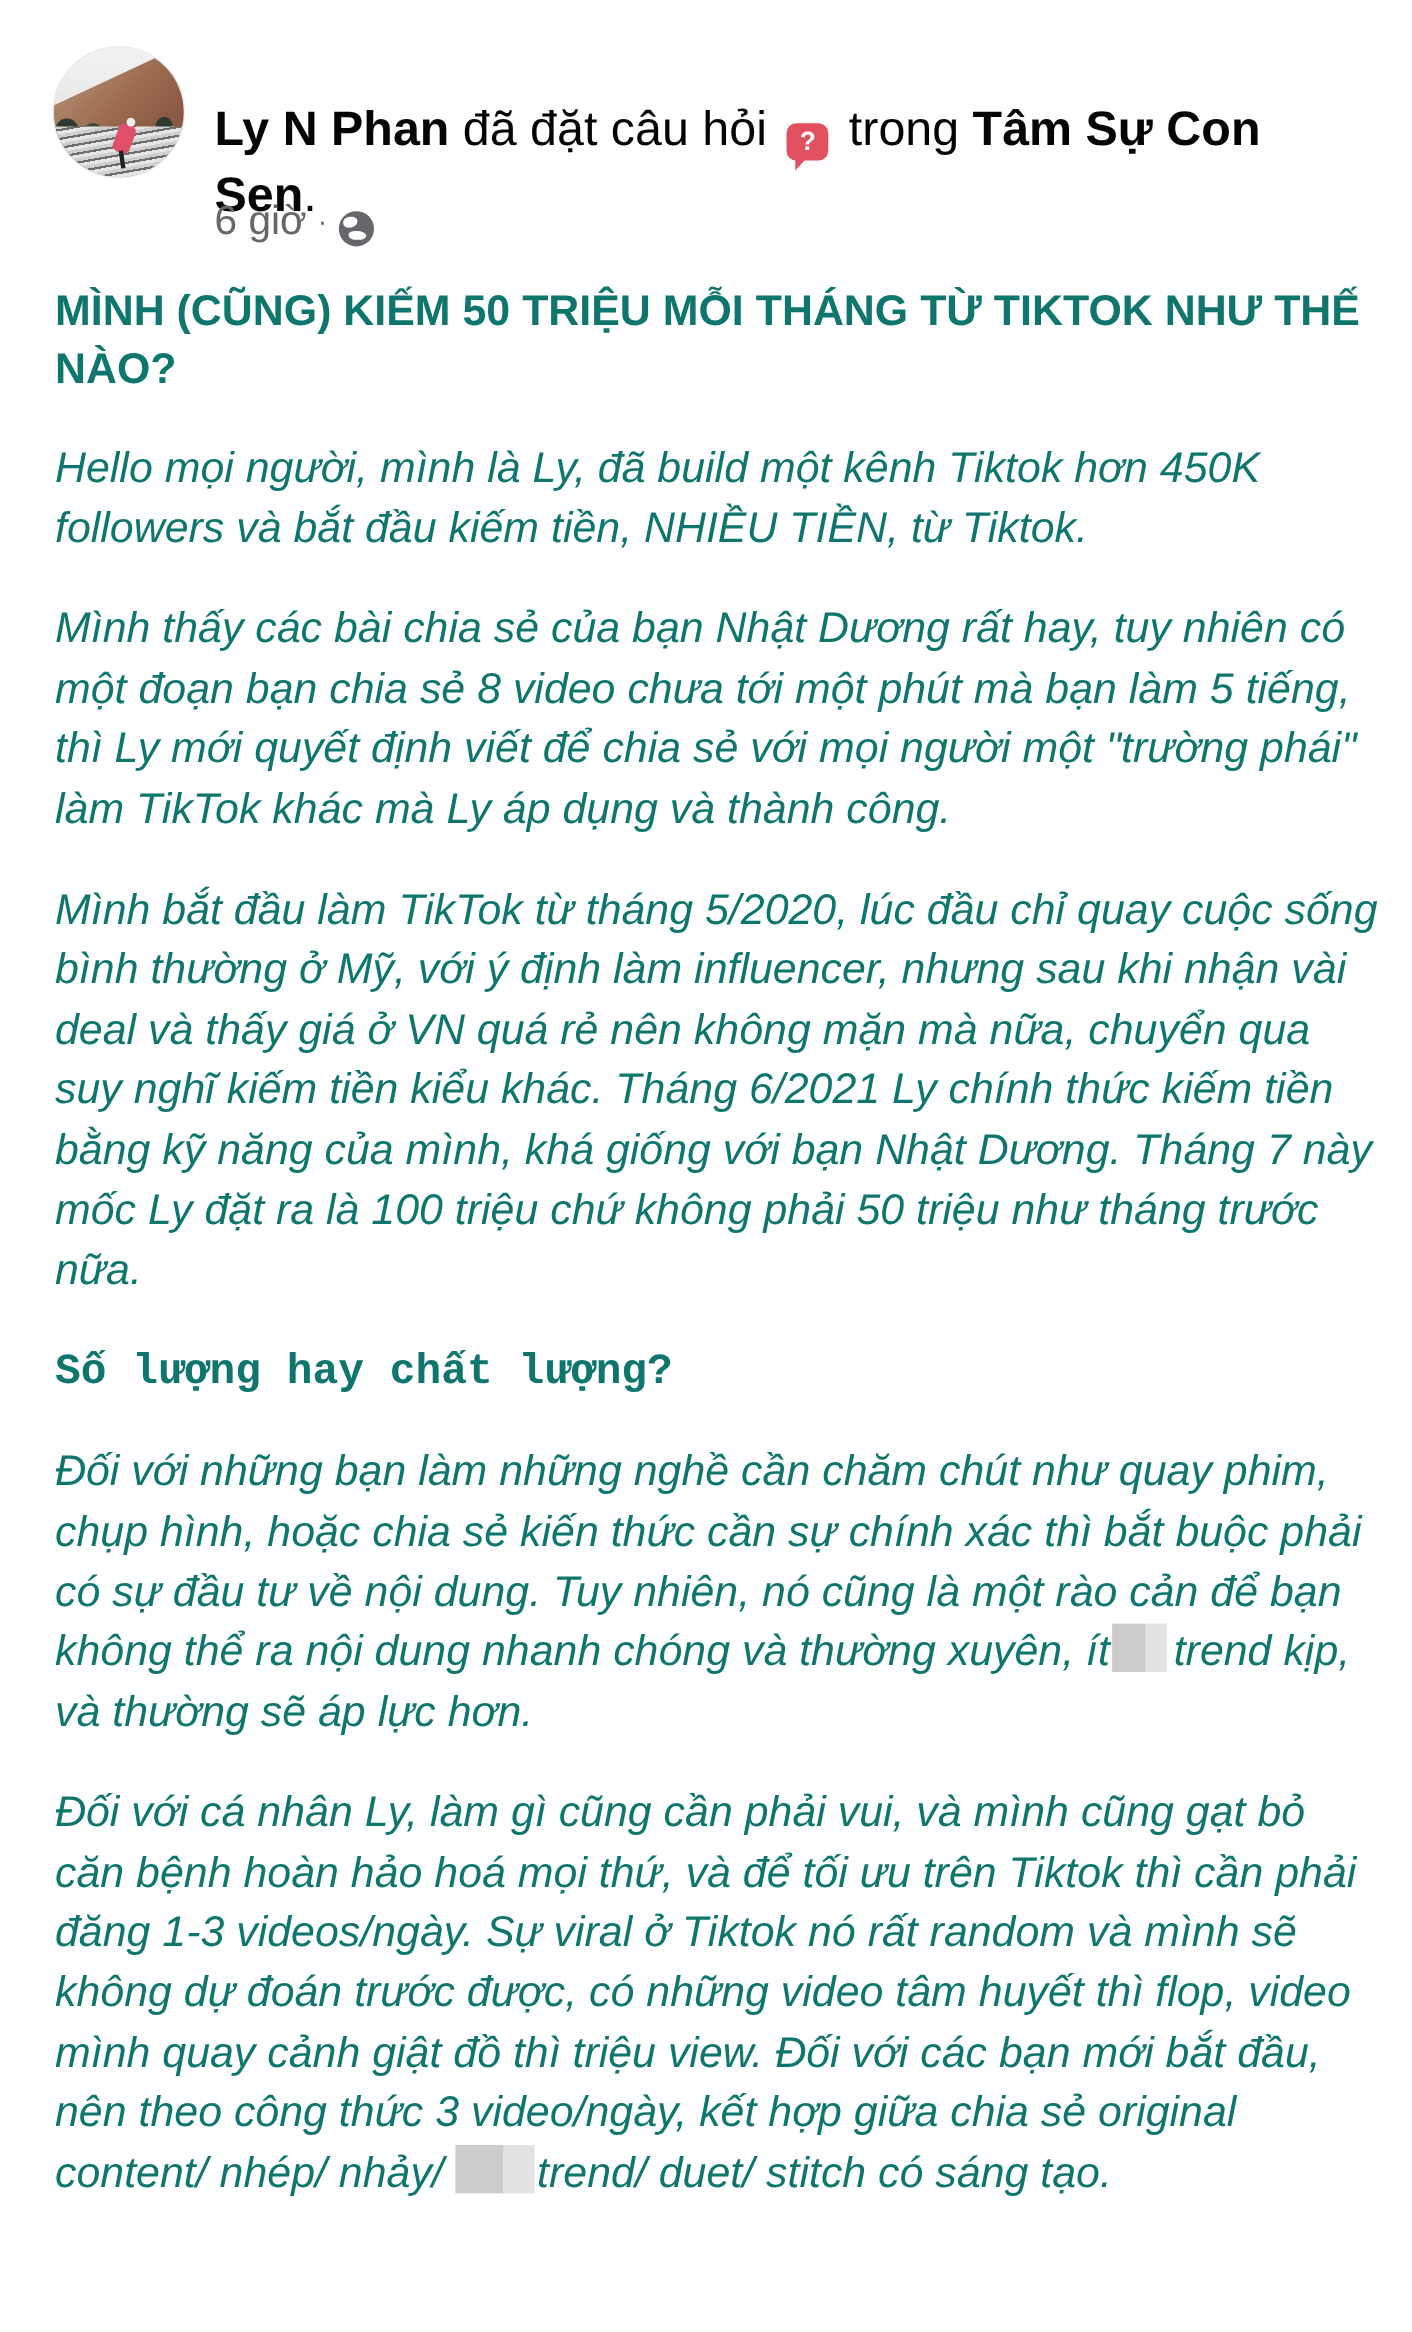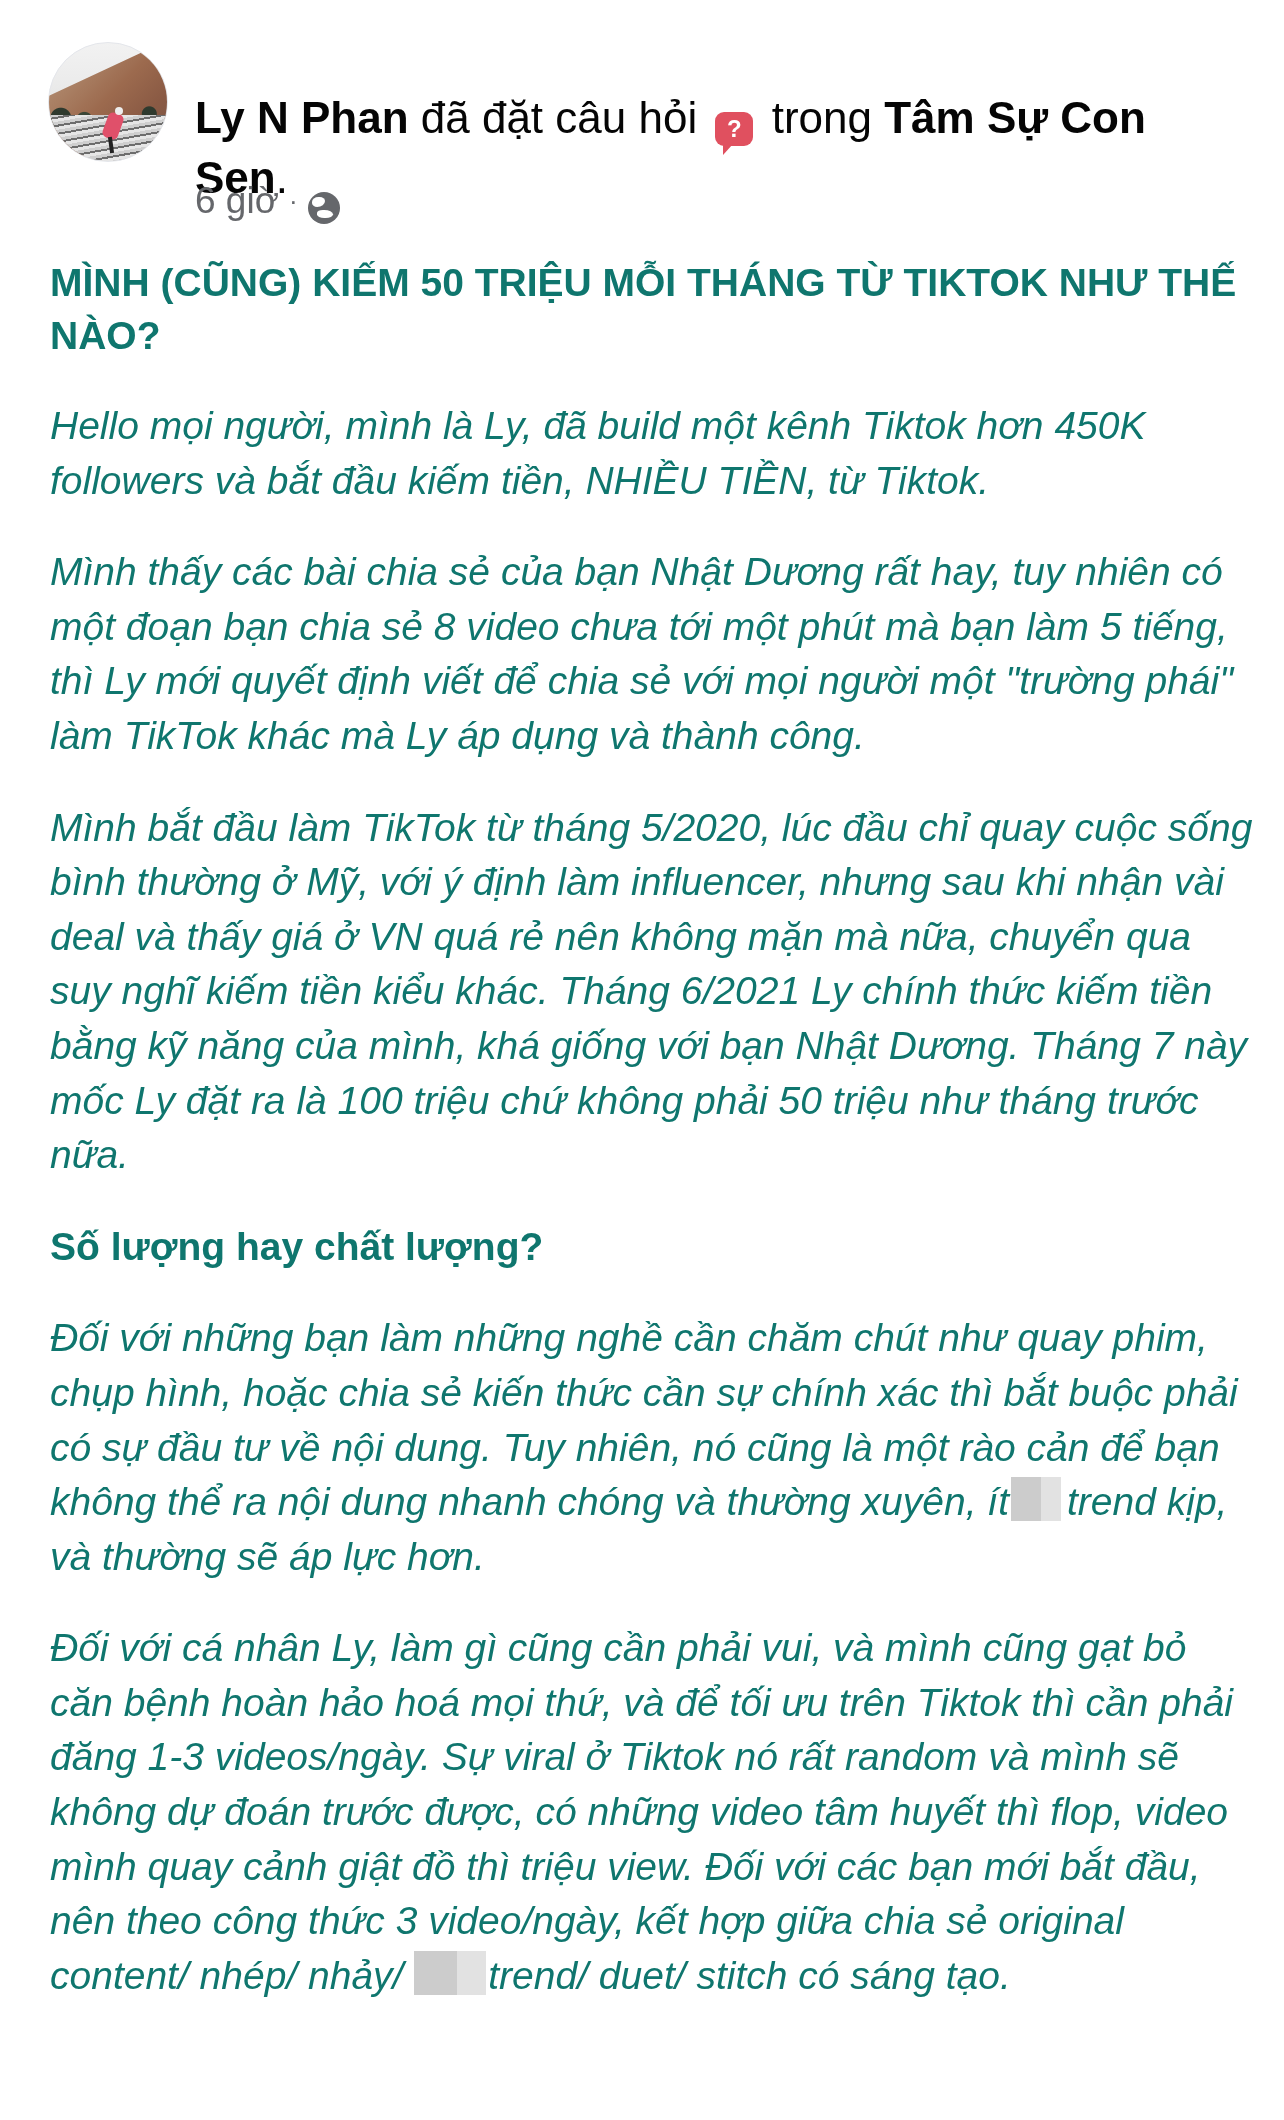--- a/index.html
+++ b/index.html
@@ -72,21 +72,21 @@
 
   
   .content {
     position: absolute; left: 50px; top: 256px; width: 1210px;
     font-size: 39px; line-height: 54.6px; color: #0f766e;
   }
   .content h2 {
     margin: 0 0 37px 0; font-size: 39px; line-height: 53px; font-weight: 700;
   }
   .content p { margin: 0 0 37px 0; font-style: italic; }
-  .content h3 { margin: 0 0 37px 0; font-size: 39px; line-height: 54.6px; font-weight: 700; }
+  .content h3 { margin: 0 0 37px 0; font-size: 39px; line-height: 54.6px; font-weight: 700; font-family: Liberation Mono, monospace; }
   .redact {
     display: inline-block; height: 44px; vertical-align: -6px;
     background: linear-gradient(90deg, #cccccc 0 60%, #e2e2e2 60% 100%);
   }
   .redact.r1 { width: 50px; margin: 0 6px 0 2px; }
   .redact.r2 { width: 72px; margin-right: 2px; }
 </style>
 </head>
 <body>
 

